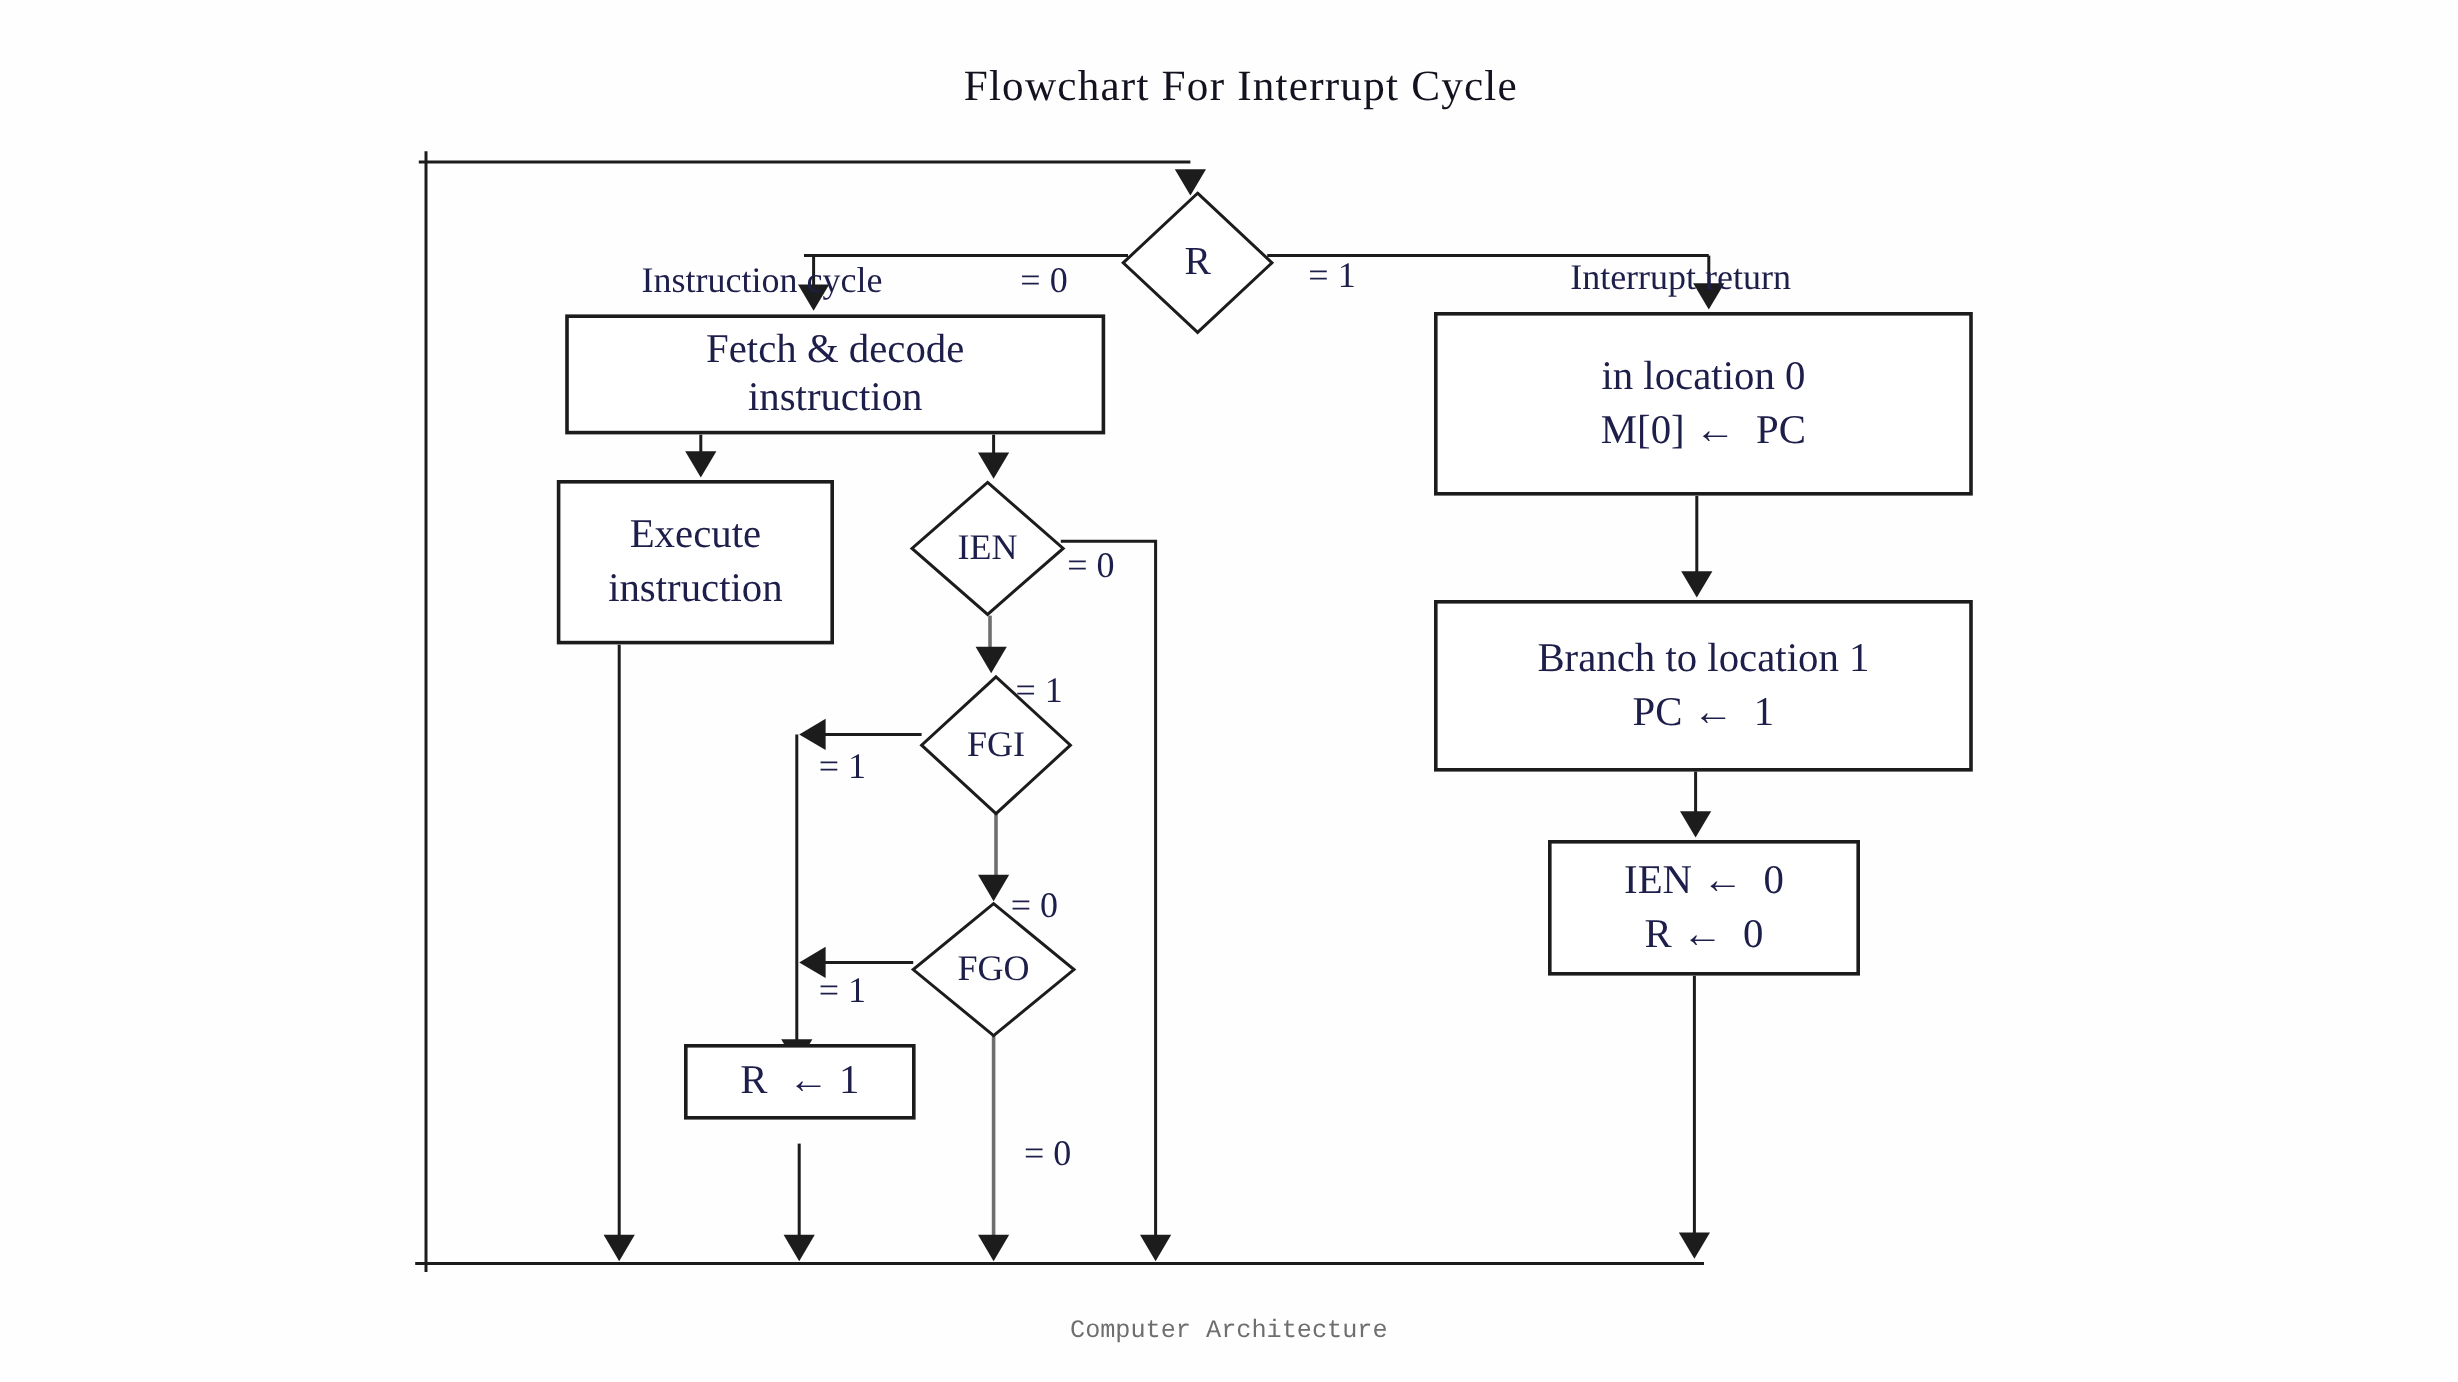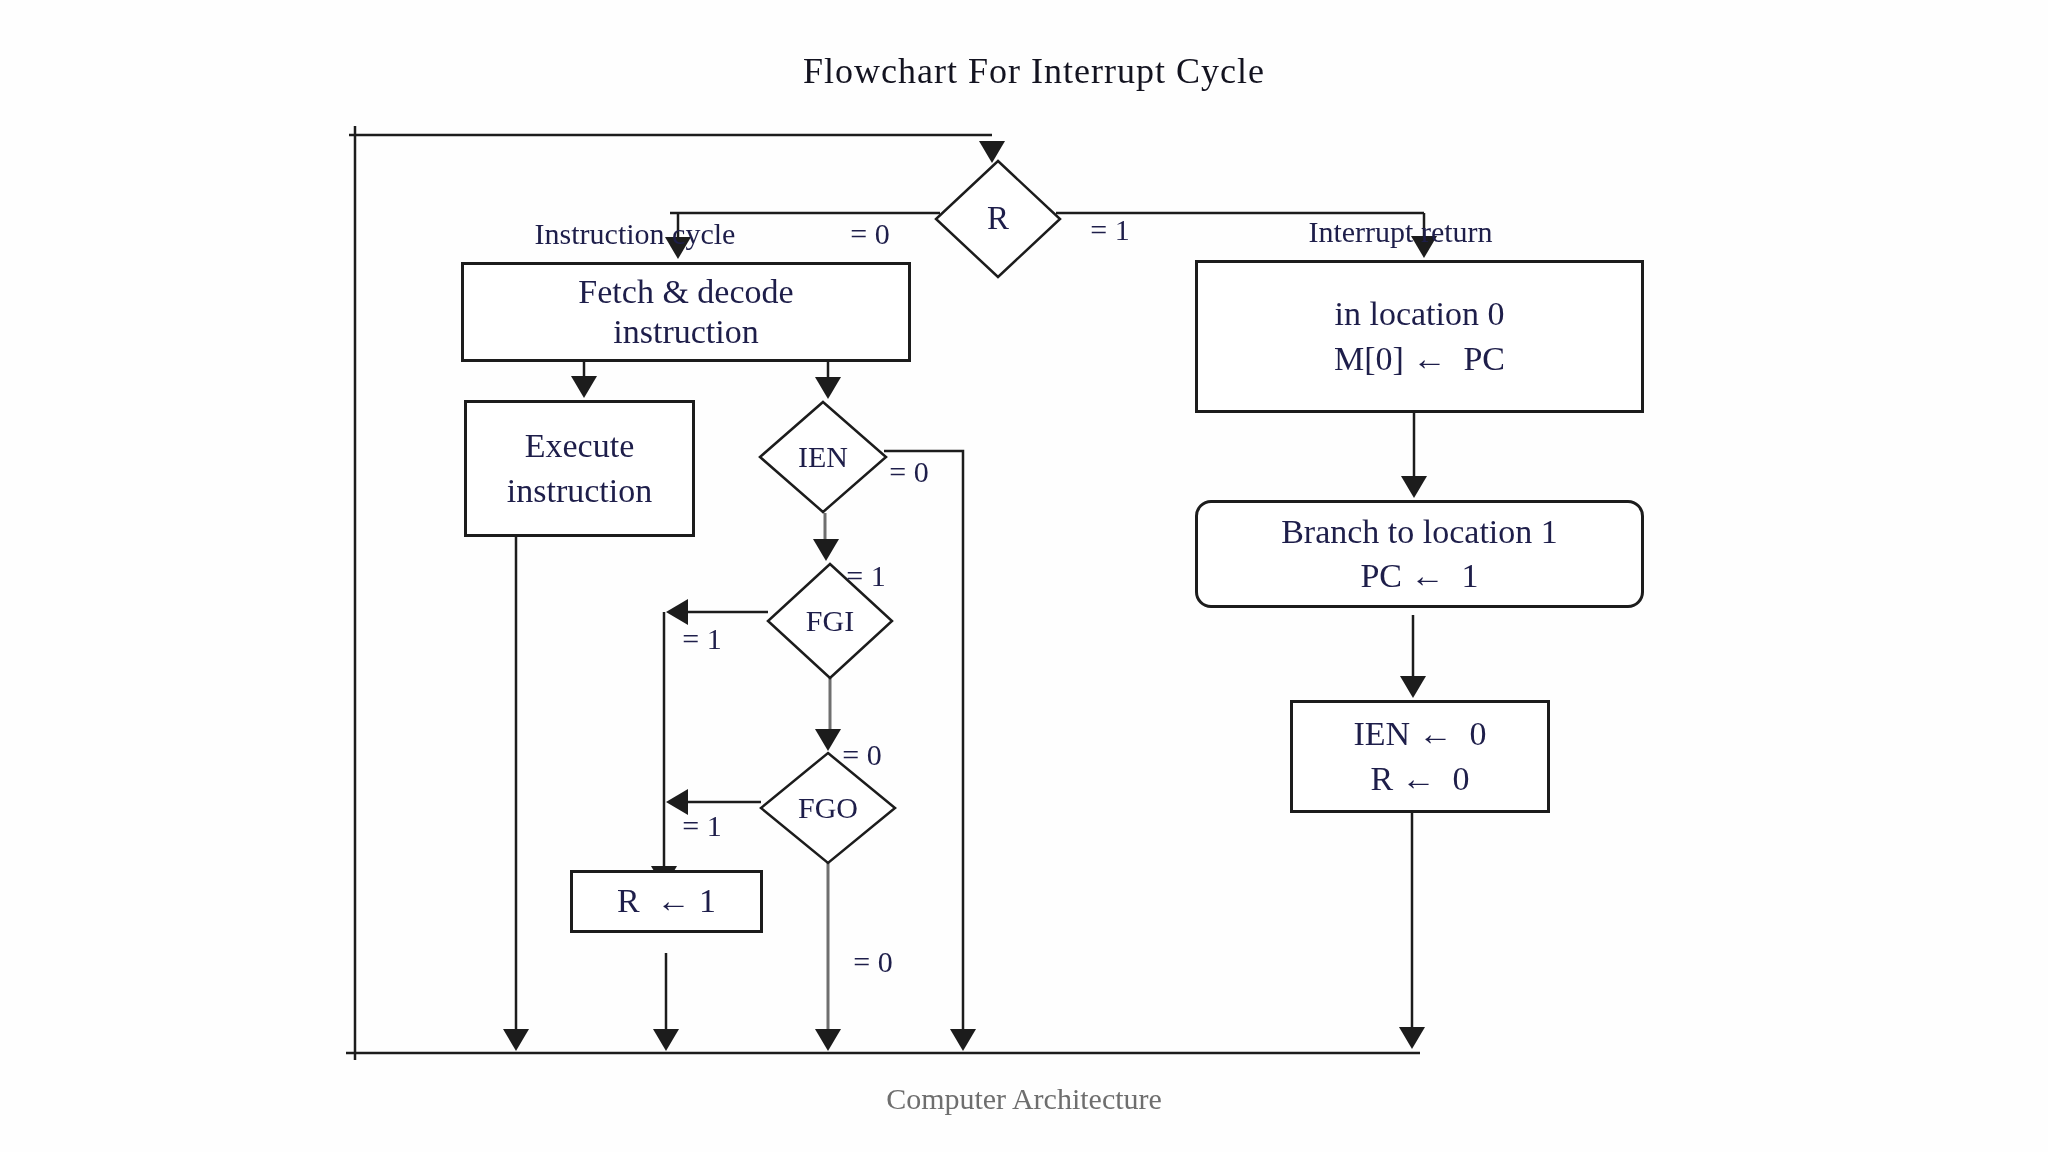--- a/index.html
+++ b/index.html
@@ -10,21 +10,21 @@
   .edge-grey{stroke:#6f6f6f;stroke-width:3;fill:none;}
   .head{fill:#1c1c1c;stroke:none;}
   .diamond{fill:#ffffff;stroke:#1c1c1c;stroke-width:2.5;}
   .txt{position:absolute;color:#1e1e4a;}
   .lbl{font-size:30px;text-align:center;white-space:pre;margin-top:48px;}
   .dlabel{position:absolute;text-align:center;font-size:30px;color:#1e1e4a;}
   .box{position:absolute;background:#ffffff;border:3px solid #1c1c1c;box-sizing:border-box;
        display:flex;flex-direction:column;justify-content:center;align-items:center;
        color:#1e1e4a;font-size:34px;line-height:1.3;text-align:center;white-space:pre-wrap;}
   .title{font-size:36px;color:#131320;text-align:center;letter-spacing:1px;}
-  .footer{font-family:Liberation Serif, serif;font-size:30px;color:#6e6e6e;text-align:center;}
+  .footer{font-family:Liberation Mono, monospace;font-size:21px;color:#6e6e6e;text-align:center;margin-top:16px;}
 </style>
 </head>
 <body>
 
 <div class="stage">
 
   <svg class="flow" viewBox="0 0 2048 1152">
     <g>
       <path class="edge" d="M349 135 H992"></path>
       <path class="edge" d="M355 126 V1060"></path>
@@ -90,36 +90,36 @@
   <div class="dlabel" style="left:788px;top:604px;width:84px;">FGI</div>
   <div class="dlabel" style="left:786px;top:791px;width:84px;">FGO</div>
 
   <div class="txt lbl" style="left:871px;top:407px;width:76px;">= 0</div>
   <div class="txt lbl" style="left:828px;top:511px;width:76px;">= 1</div>
   <div class="txt lbl" style="left:664px;top:574px;width:76px;">= 1</div>
   <div class="txt lbl" style="left:824px;top:690px;width:76px;">= 0</div>
   <div class="txt lbl" style="left:664px;top:761px;width:76px;">= 1</div>
   <div class="txt lbl" style="left:835px;top:897px;width:76px;">= 0</div>
 
-  <div class="box" style="left:461px;top:262px;width:450px;height:100px;line-height:1.18;">
+  <div class="box" style="left:471px;top:262px;width:450px;height:100px;line-height:1.18;">
     <span>Fetch &amp; decode</span>
     <span>instruction</span>
   </div>
 
   <div class="box" style="left:464px;top:400px;width:231px;height:137px;">
     <span>Execute</span>
     <span>instruction</span>
   </div>
 
   <div class="box" style="left:1195px;top:260px;width:449px;height:153px;">
     <span>in location 0</span>
     <span>M[0] ←  PC</span>
   </div>
 
-  <div class="box" style="left:1195px;top:500px;width:449px;height:108px;border-radius:16px;">
+  <div class="box" style="left:1195px;top:500px;width:449px;height:143px;">
     <span>Branch to location 1</span>
     <span>PC ←  1</span>
   </div>
 
   <div class="box" style="left:1290px;top:700px;width:260px;height:113px;">
     <span>IEN ←  0</span>
     <span>R ←  0</span>
   </div>
 
   <div class="box" style="left:570px;top:870px;width:193px;height:63px;">

